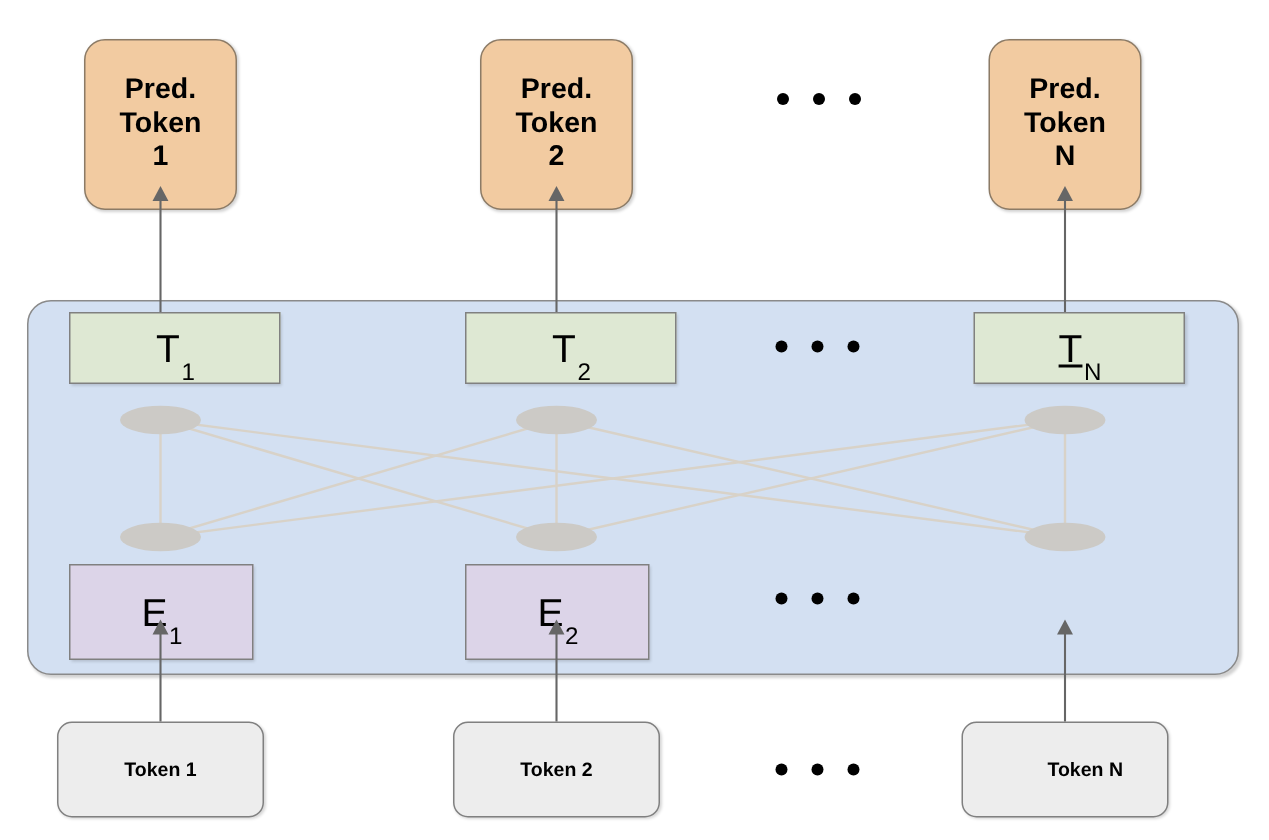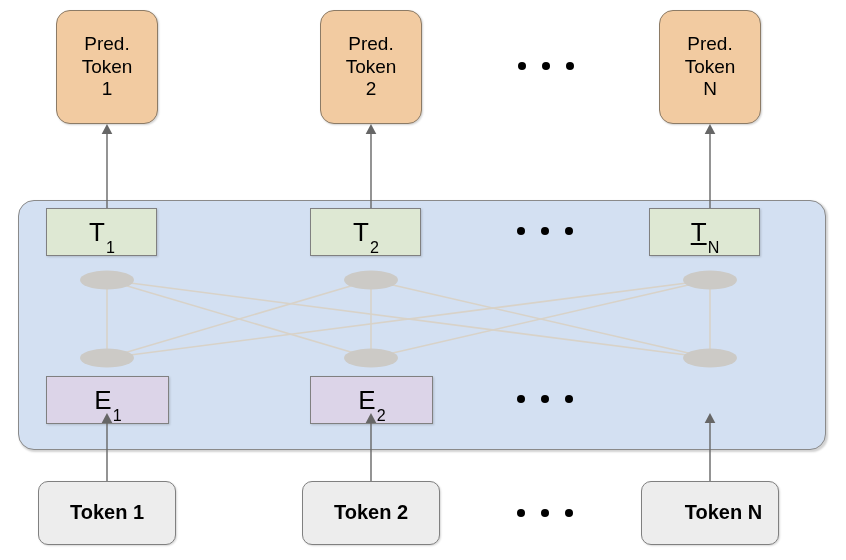--- a/index.html
+++ b/index.html
@@ -31,49 +31,50 @@
     z-index: 5;
   }
 
   .pred-box {
     width: 102px;
     height: 114px;
     background: #F2CBA1;
     border: 1.6px solid #8C7B66;
     border-radius: 14px;
     font-size: 19px;
-    font-weight: normal;
+    font-weight: bold;
     box-shadow: 1px 1px 2px rgba(0,0,0,0.18);
+    margin-top: 16px;
   }
 
   .t-box {
-    width: 111px;
+    width: 141px;
     height: 48px;
     background: #DEE8D3;
     border: 1.8px solid #808080;
     font-size: 26px;
     box-shadow: 1px 1px 2px rgba(0,0,0,0.16);
   }
 
   .e-box {
     width: 123px;
-    height: 48px;
+    height: 64px;
     background: #DCD4E8;
     border: 1.8px solid #808080;
     font-size: 26px;
     box-shadow: 1px 1px 2px rgba(0,0,0,0.16);
   }
 
   .token-box {
     width: 138px;
     height: 64px;
     background: #EDEDED;
     border: 1.8px solid #808080;
     border-radius: 10px;
-    font-size: 20px;
+    font-size: 13px;
     font-weight: bold;
     box-shadow: 1px 1px 2px rgba(0,0,0,0.16);
   }
 
   .sub {
     font-size: 0.62em;
     vertical-align: sub;
     line-height: 0;
     position: relative;
     top: 6px;

